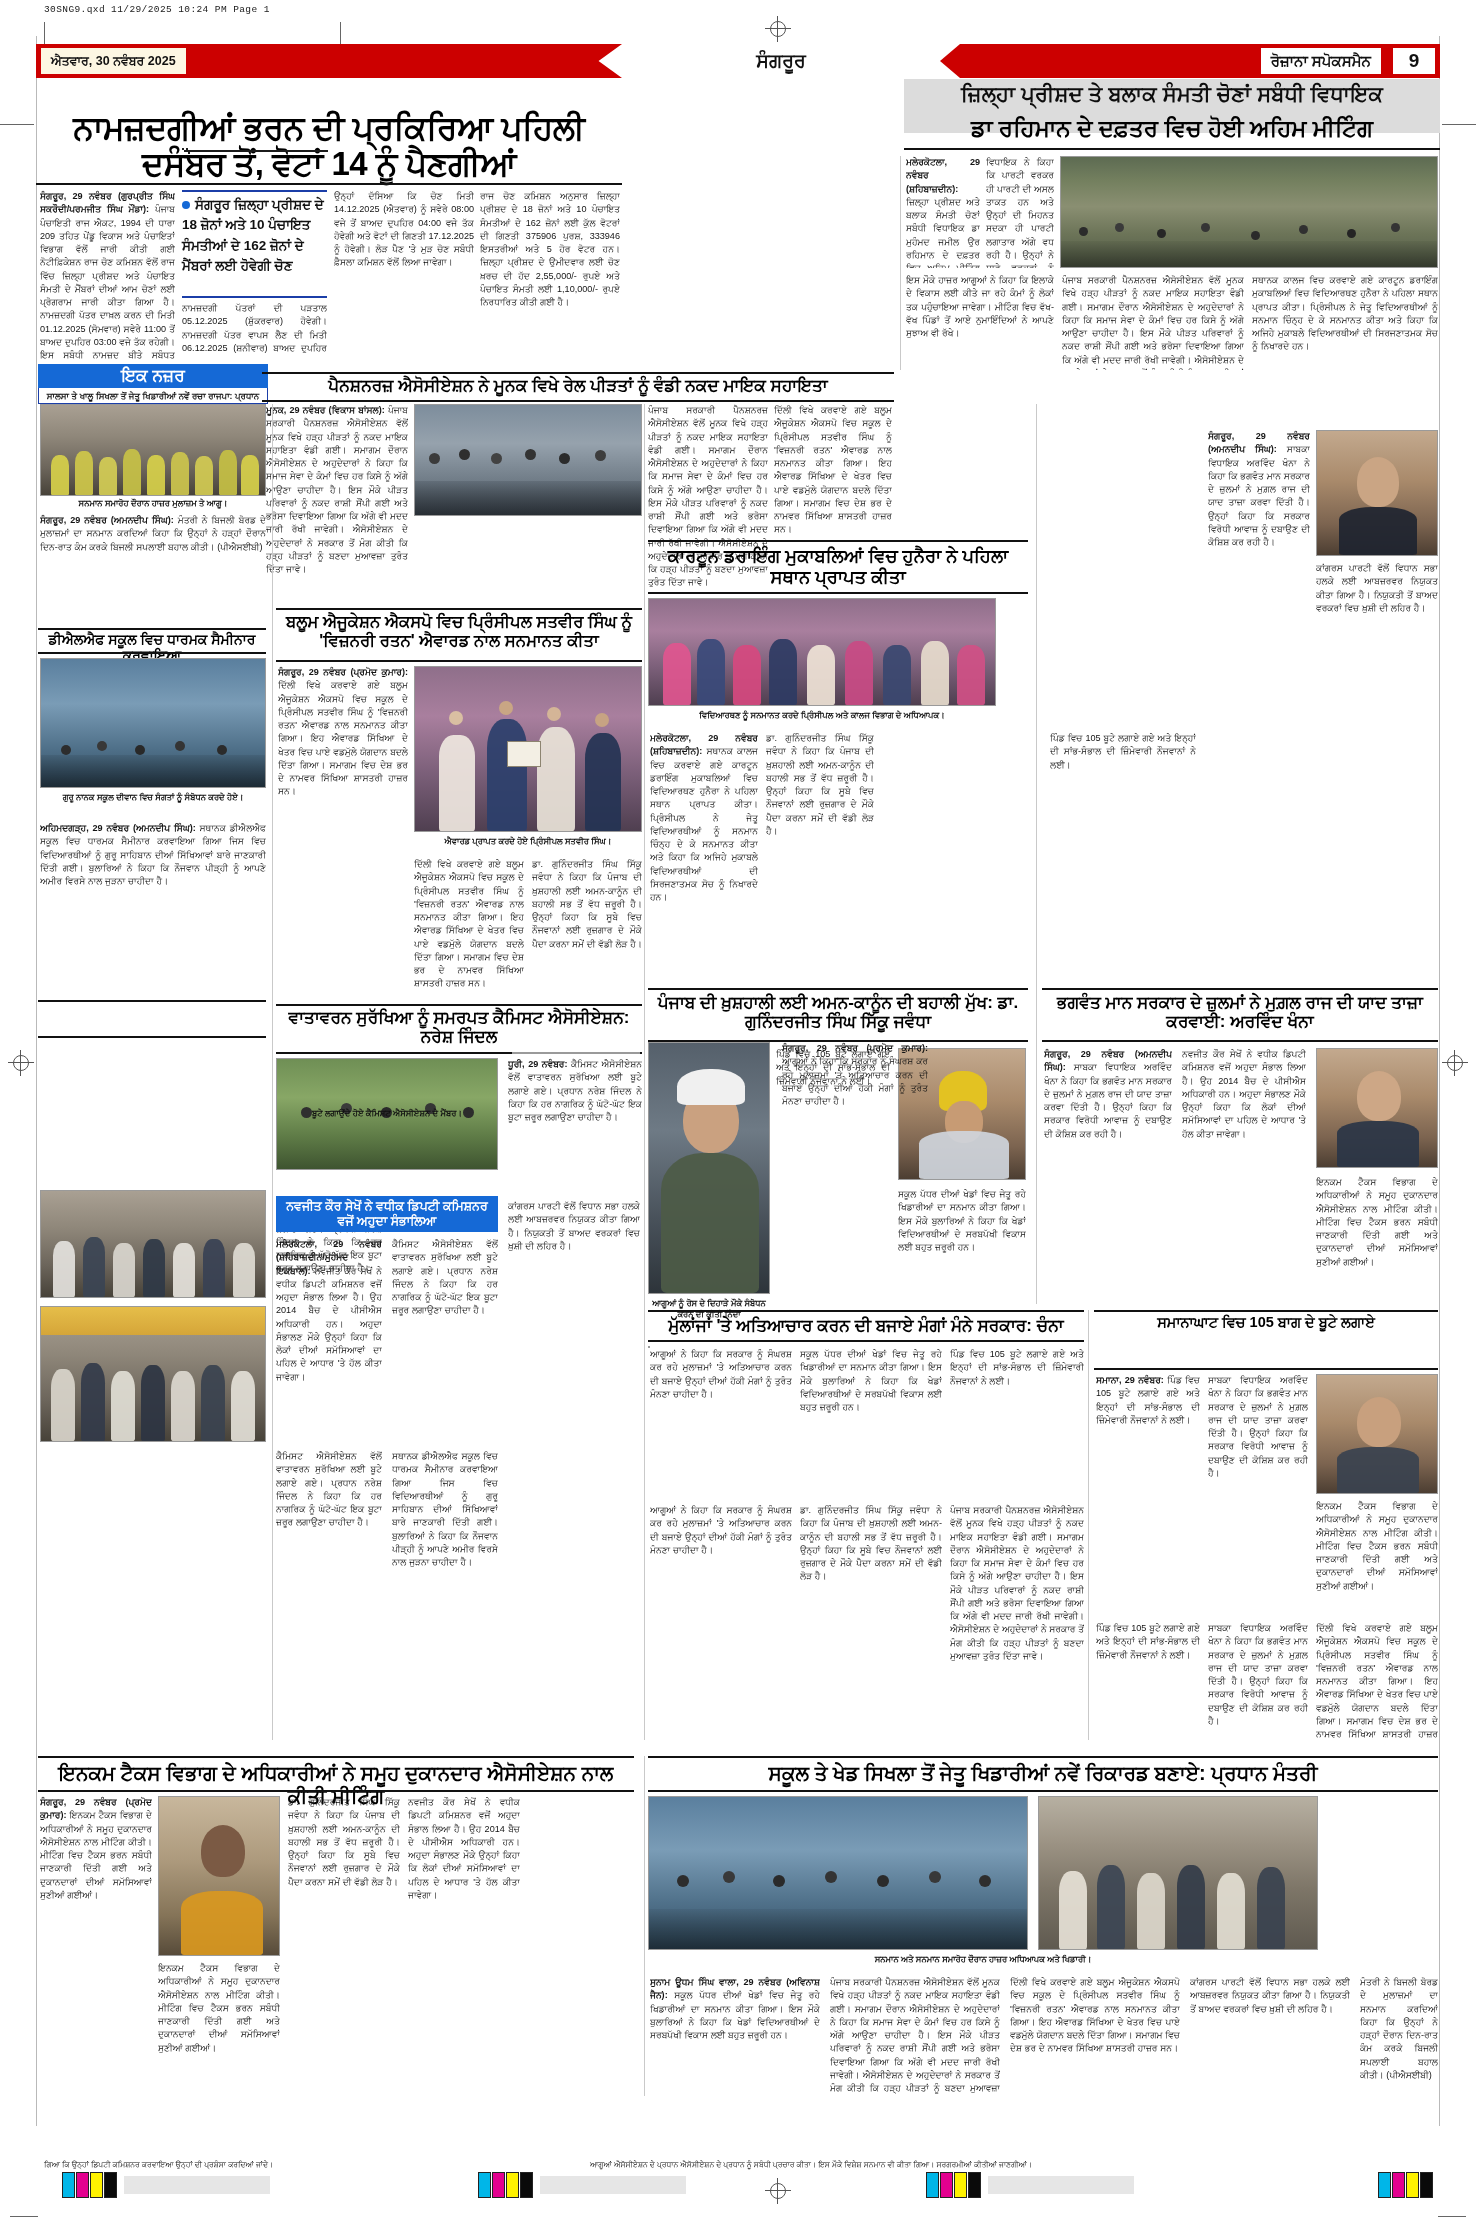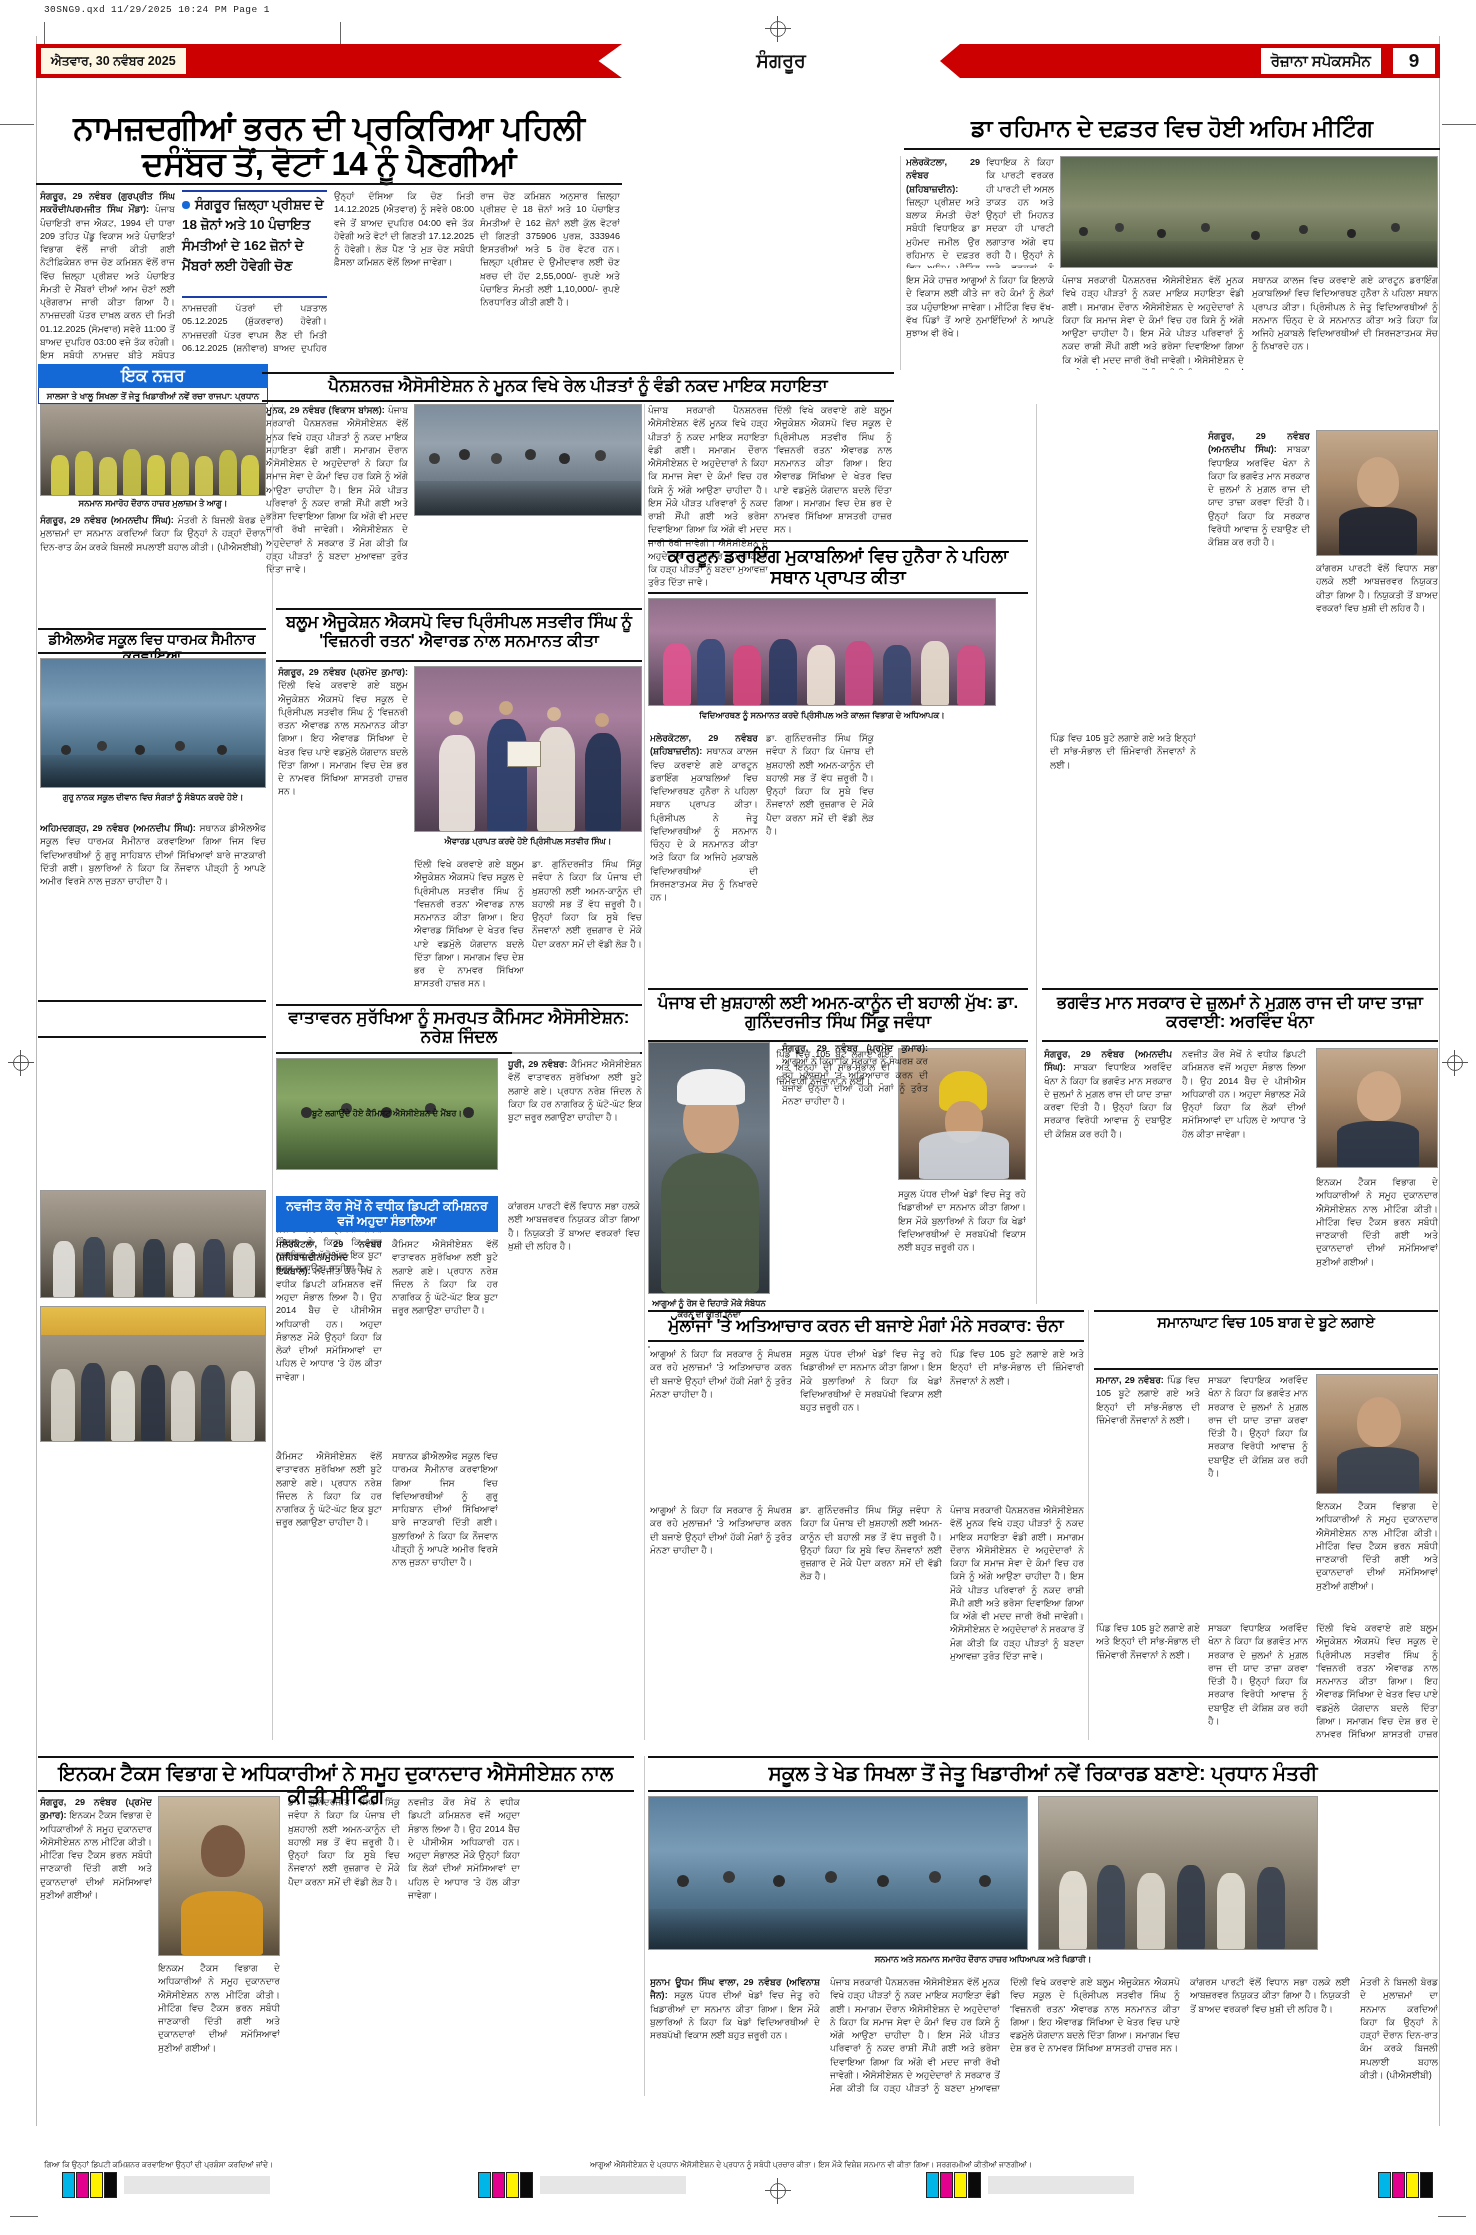--- a/index.html
+++ b/index.html
@@ -240,20 +240,23 @@
   <div class="col body-txt" style="left:480px; top:190px; width:140px; height:170px;">
     <span>ਰਾਜ ਚੋਣ ਕਮਿਸ਼ਨ ਅਨੁਸਾਰ ਜ਼ਿਲ੍ਹਾ ਪ੍ਰੀਸ਼ਦ ਦੇ 18 ਜ਼ੋਨਾਂ ਅਤੇ 10 ਪੰਚਾਇਤ ਸੰਮਤੀਆਂ ਦੇ 162 ਜ਼ੋਨਾਂ ਲਈ ਕੁੱਲ ਵੋਟਰਾਂ ਦੀ ਗਿਣਤੀ 375906 ਪੁਰਸ਼, 333946 ਇਸਤਰੀਆਂ ਅਤੇ 5 ਹੋਰ ਵੋਟਰ ਹਨ। ਜ਼ਿਲ੍ਹਾ ਪ੍ਰੀਸ਼ਦ ਦੇ ਉਮੀਦਵਾਰ ਲਈ ਚੋਣ ਖ਼ਰਚ ਦੀ ਹੱਦ 2,55,000/- ਰੁਪਏ ਅਤੇ ਪੰਚਾਇਤ ਸੰਮਤੀ ਲਈ 1,10,000/- ਰੁਪਏ ਨਿਰਧਾਰਿਤ ਕੀਤੀ ਗਈ ਹੈ।</span>
   </div>
 
   <div class="eci-box" style="left:186px; top:150px; width:142px; height:0;"></div>
 
   <div class="navbar-title" style="left:38px; top:364px; width:230px; height:24px;">ਇਕ ਨਜ਼ਰ</div>
   <div class="navbar-box" style="left:38px; top:388px; width:230px; height:16px; border-top:none;"></div>
   <div class="body-txt" style="position:absolute; left:40px; top:390px; width:226px; height:14px; font-size:8.6px; text-align:center; font-weight:bold;">ਸਾਲਸਾ ਤੇ ਖਾਲੂ ਸਿਖਲਾ ਤੋਂ ਜੇਤੂ ਖਿਡਾਰੀਆਂ ਨਵੇਂ ਰਚਾ ਰਾਜਪਾ: ਪ੍ਰਧਾਨ ਮੰਤਰੀ</div>
 
+  <div class="kicker kicker-r" style="height:54px; align-items:flex-start; padding-top:2px; font-size:21px; line-height:1.2;">
+    <span>ਜ਼ਿਲ੍ਹਾ ਪ੍ਰੀਸ਼ਦ ਤੇ ਬਲਾਕ ਸੰਮਤੀ ਚੋਣਾਂ ਸਬੰਧੀ ਵਿਧਾਇਕ</span>
+  </div>
   <div class="superhead" style="left:904px; top:116px; width:536px; font-size:23px;">ਡਾ ਰਹਿਮਾਨ ਦੇ ਦਫ਼ਤਰ ਵਿਚ ਹੋਈ ਅਹਿਮ ਮੀਟਿੰਗ</div>
   <div class="rule-h thick" style="left:904px; top:148px; width:536px;"></div>
 
   <div class="photo tex-crowd" style="left:1060px; top:156px; width:378px; height:112px;">
     <div class="head-dot" style="left:18px;top:70px;width:9px;height:9px;background:#2b2b2b;"></div>
     <div class="head-dot" style="left:54px;top:66px;width:9px;height:9px;background:#3a3a3a;"></div>
     <div class="head-dot" style="left:96px;top:72px;width:9px;height:9px;background:#262626;"></div>
     <div class="head-dot" style="left:140px;top:66px;width:9px;height:9px;background:#353535;"></div>
     <div class="head-dot" style="left:190px;top:74px;width:9px;height:9px;background:#2a2a2a;"></div>
     <div class="head-dot" style="left:238px;top:68px;width:9px;height:9px;background:#303030;"></div>

